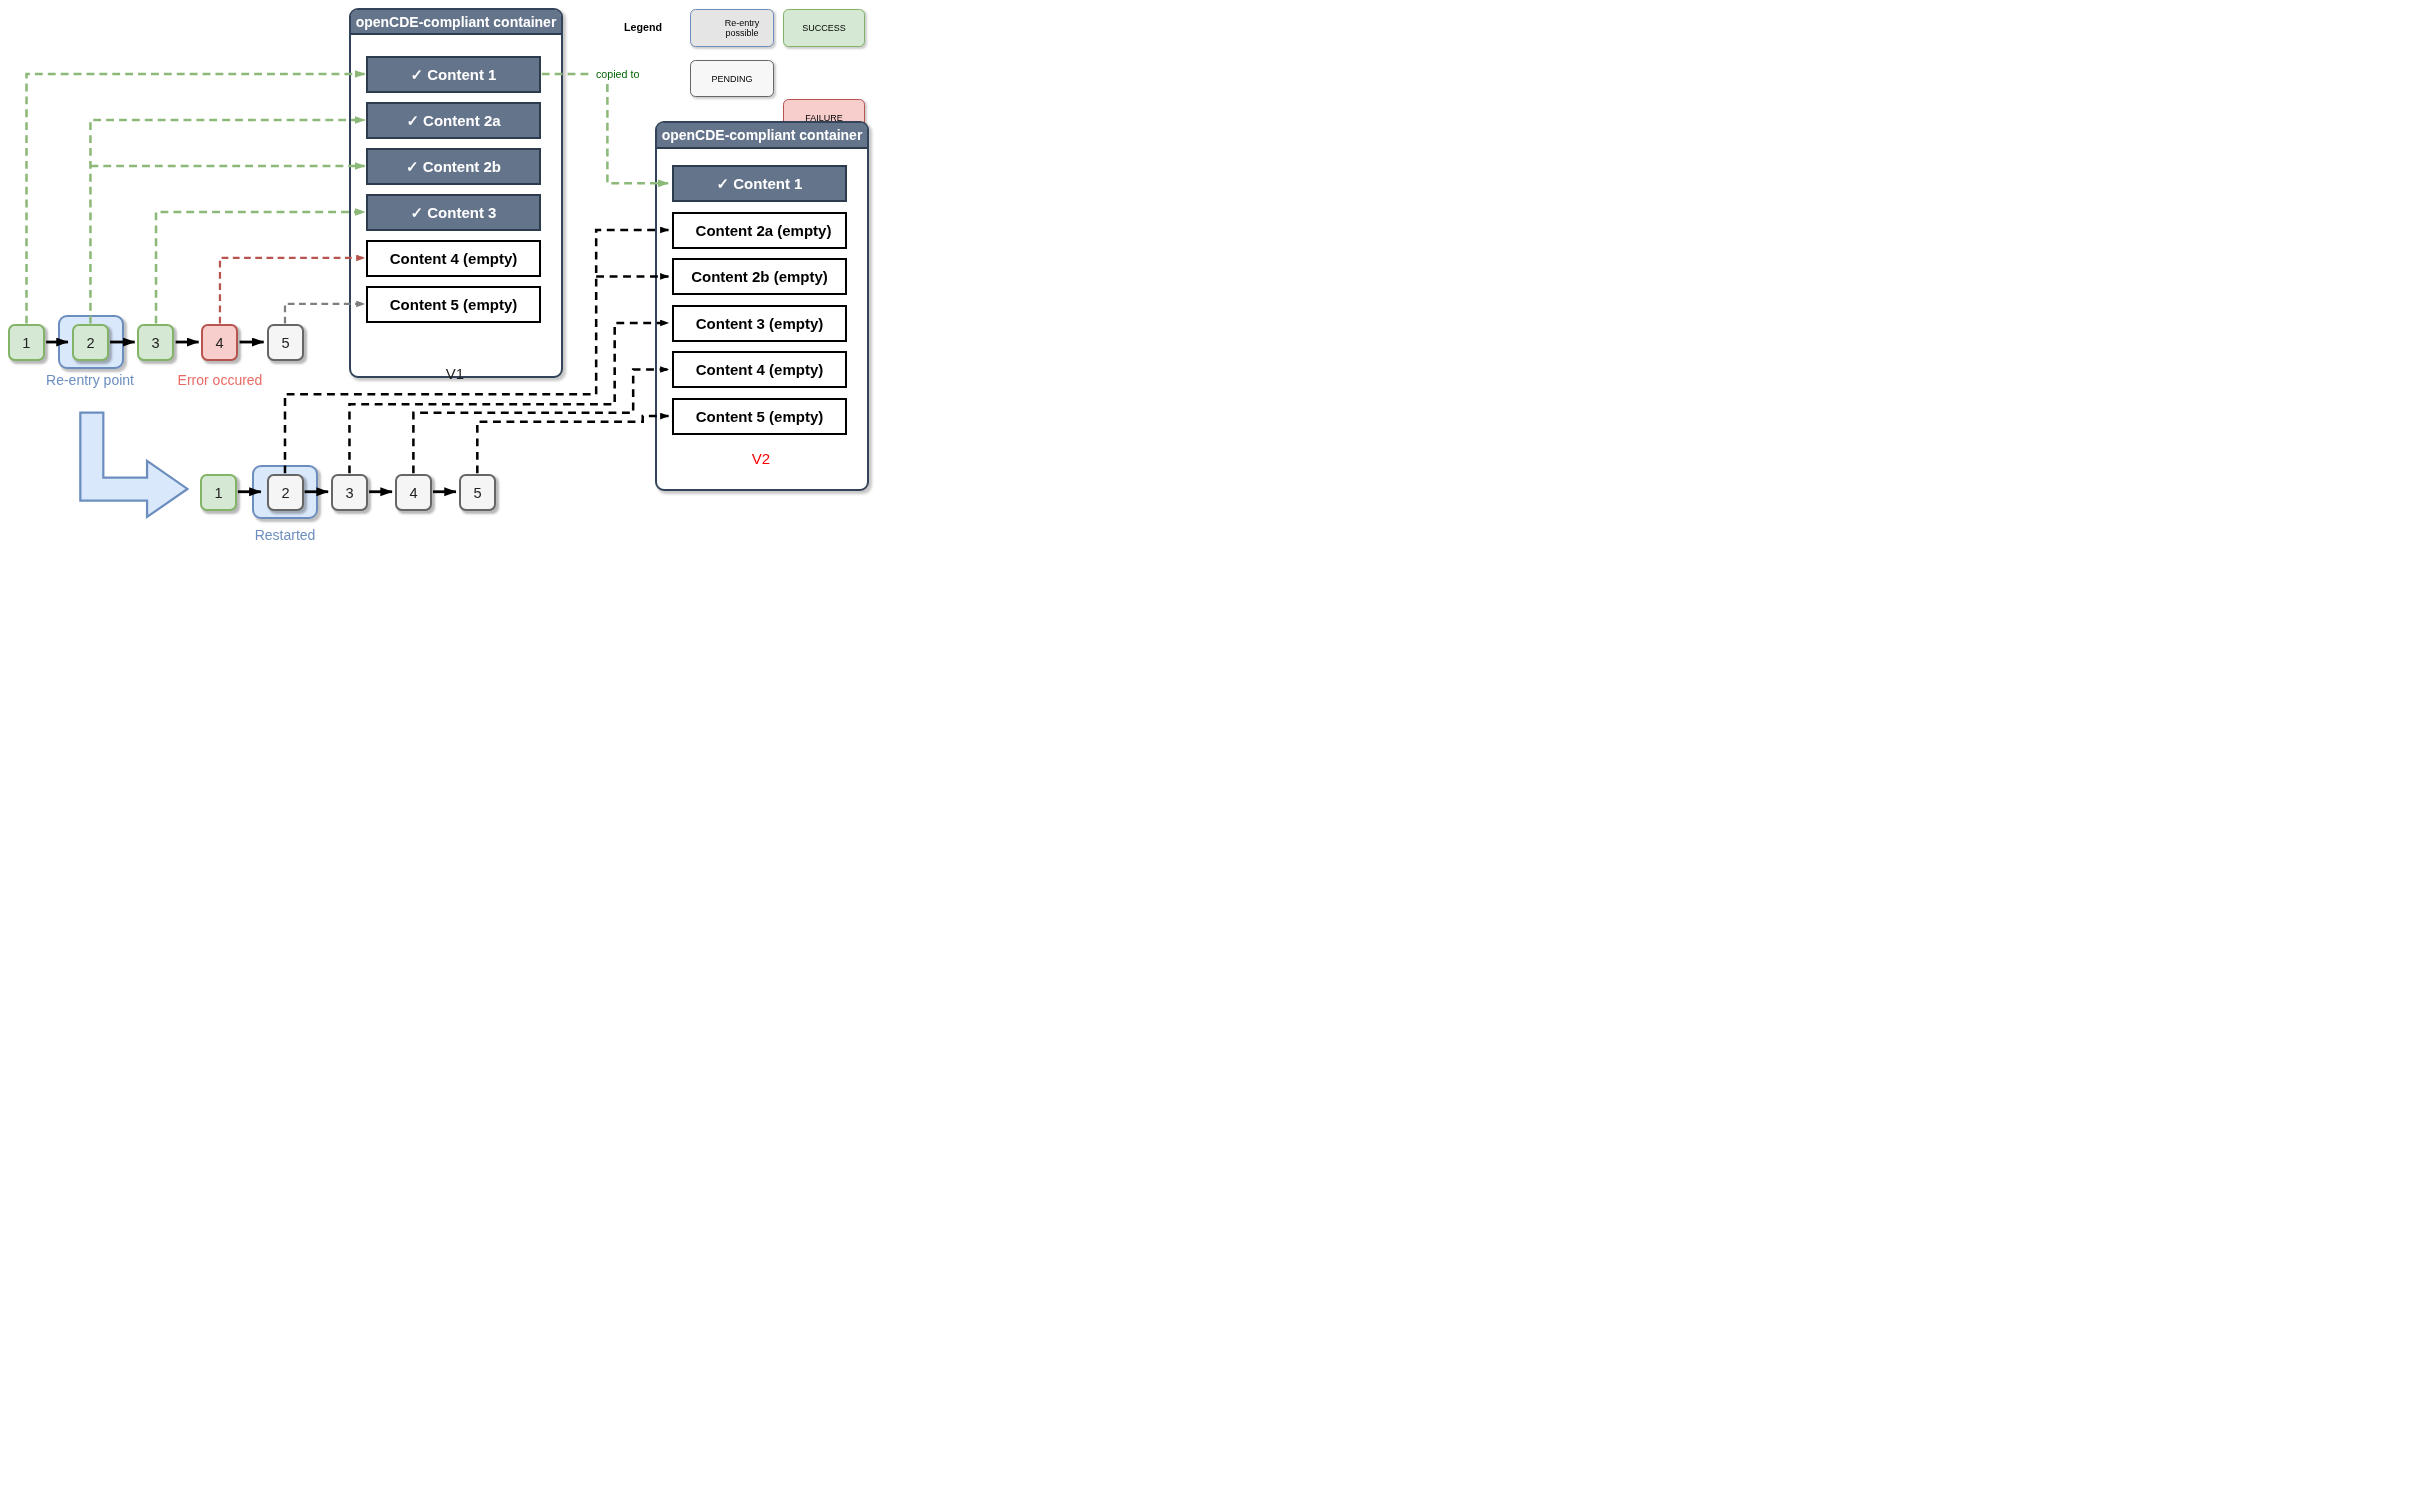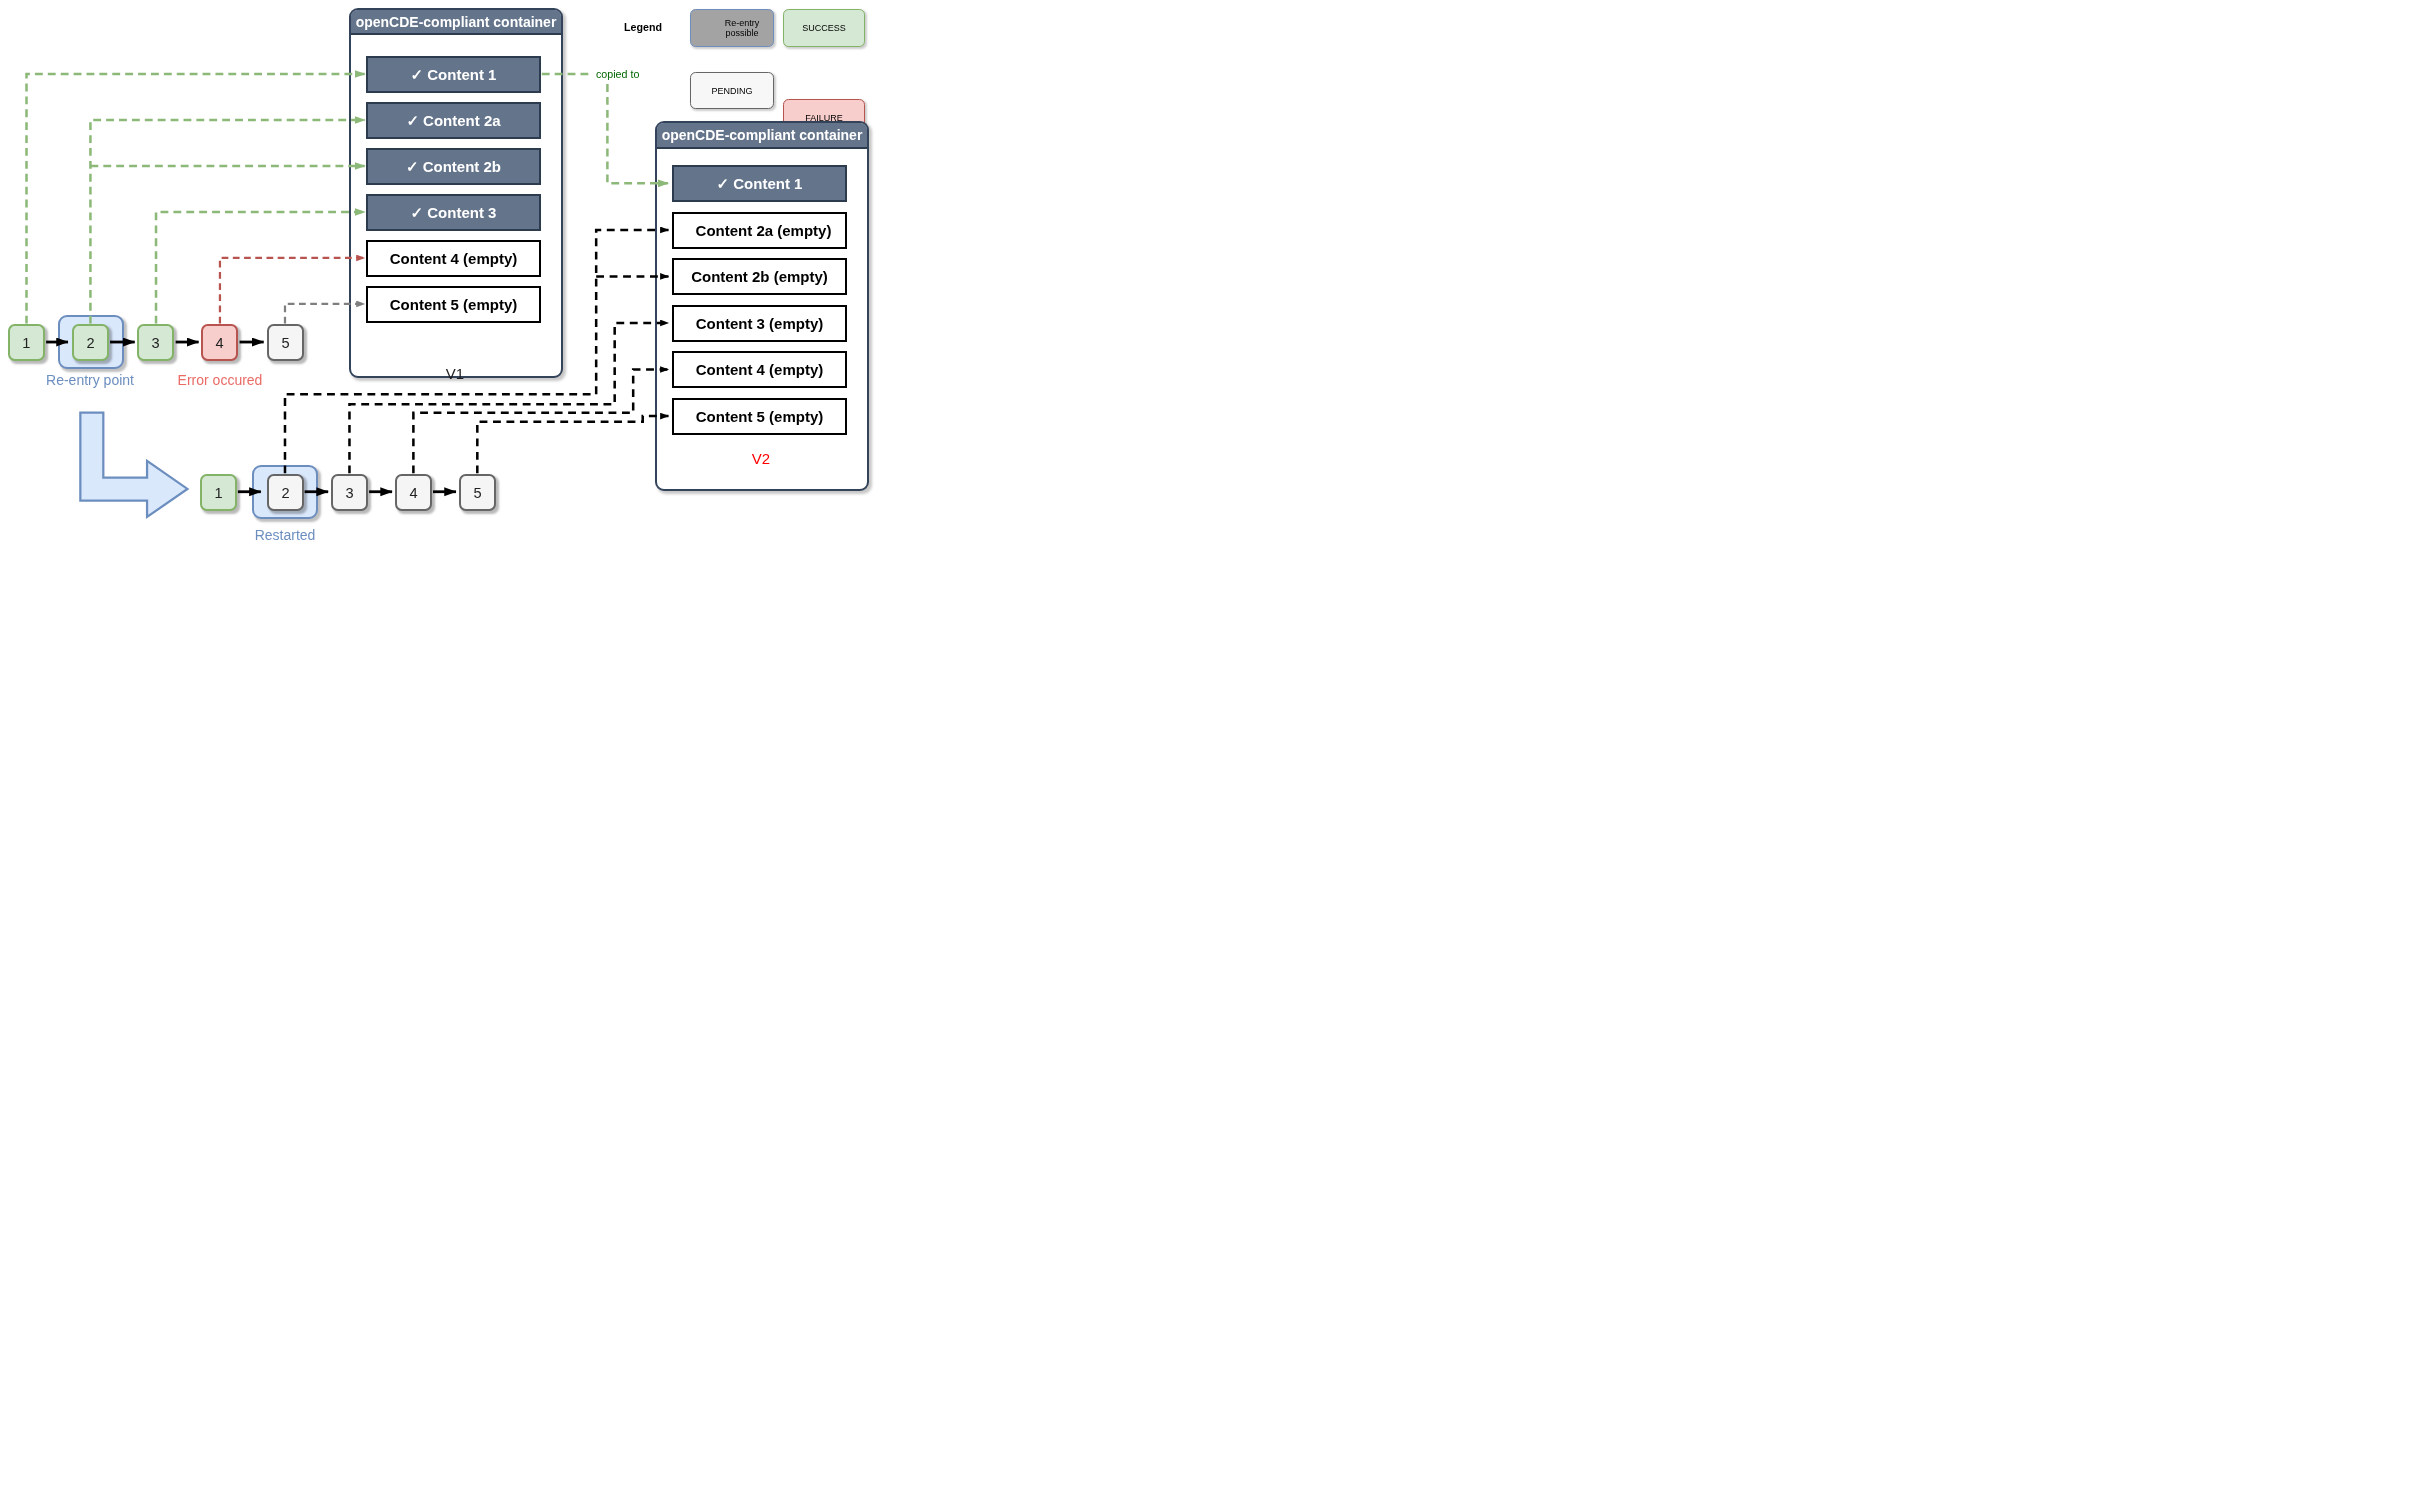--- a/index.html
+++ b/index.html
@@ -21,21 +21,21 @@
        display:flex;align-items:center;justify-content:center;
        font-weight:bold;font-size:15px;z-index:2;}
   .row.filled{background:#64748b;border:2.2px solid #2d3b4e;color:#fff;}
   .row.empty{background:#fff;border:2.2px solid #000;color:#000;}
   
   .legend-title{position:absolute;left:612px;top:21.3px;width:62px;text-align:center;
        font-weight:bold;font-size:10.7px;color:#000;}
   .legend-box{position:absolute;box-sizing:border-box;border-radius:5.6px;
        display:flex;align-items:center;justify-content:center;text-align:center;
        font-size:9px;color:#000;box-shadow:1.7px 1.7px 2.2px rgba(0,0,0,0.2);}
-  .lg-blue {background:#a3a3a3;border:1.7px solid #6c8ebf;padding-left:20px;}
+  .lg-blue {background:#e5e5e5;border:1.7px solid #6c8ebf;padding-left:20px;}
   .lg-green{background:#d5e8d4;border:1.7px solid #82b366;}
   .lg-gray {background:#f7f7f7;border:1.7px solid #666666;}
   .lg-red  {background:#f8cecc;border:1.7px solid #b85450;margin-top:43px;}
   
   .step{position:absolute;width:37px;height:37px;box-sizing:border-box;border-radius:6.7px;
        display:flex;align-items:center;justify-content:center;font-size:14.6px;color:#222;
        box-shadow:2.2px 2.2px 2.2px rgba(0,0,0,0.28);z-index:3;}
   .st-green{background:#d5e8d4;border:2.2px solid #82b366;}
   .st-red  {background:#f8cecc;border:2.2px solid #b85450;}
   .st-gray {background:#f5f5f5;border:2.2px solid #666666;}
@@ -81,21 +81,21 @@
   <div class="row empty" style="left:672px;top:398px;">Content 5 (empty)</div>
   <div class="version-label" style="left:719px;top:450px;color:#ff0000;">V2</div>
 
   <div class="legend-title">Legend</div>
   <div class="legend-box lg-blue" style="left:690px;top:9px;width:84px;height:38px;">
     <span style="max-width:52px;">Re-entry possible</span>
   </div>
   <div class="legend-box lg-green" style="left:783px;top:9px;width:82px;height:38px;">
     <span>SUCCESS</span>
   </div>
-  <div class="legend-box lg-gray" style="left:690px;top:72px;width:84px;height:37px;">
+  <div class="legend-box lg-gray" style="left:690px;top:60px;width:84px;height:37px;">
     <span>PENDING</span>
   </div>
   <div class="legend-box lg-red" style="left:783px;top:56px;width:82px;height:37px;">
     <span>FAILURE</span>
   </div>
 
   <div class="reentry-wrap" style="left:58px;top:315px;"></div>
   <div class="step st-green" style="left:7.9px;top:324px;">1</div>
   <div class="step st-green" style="left:72px;top:324px;">2</div>
   <div class="step st-green" style="left:137px;top:324px;">3</div>

